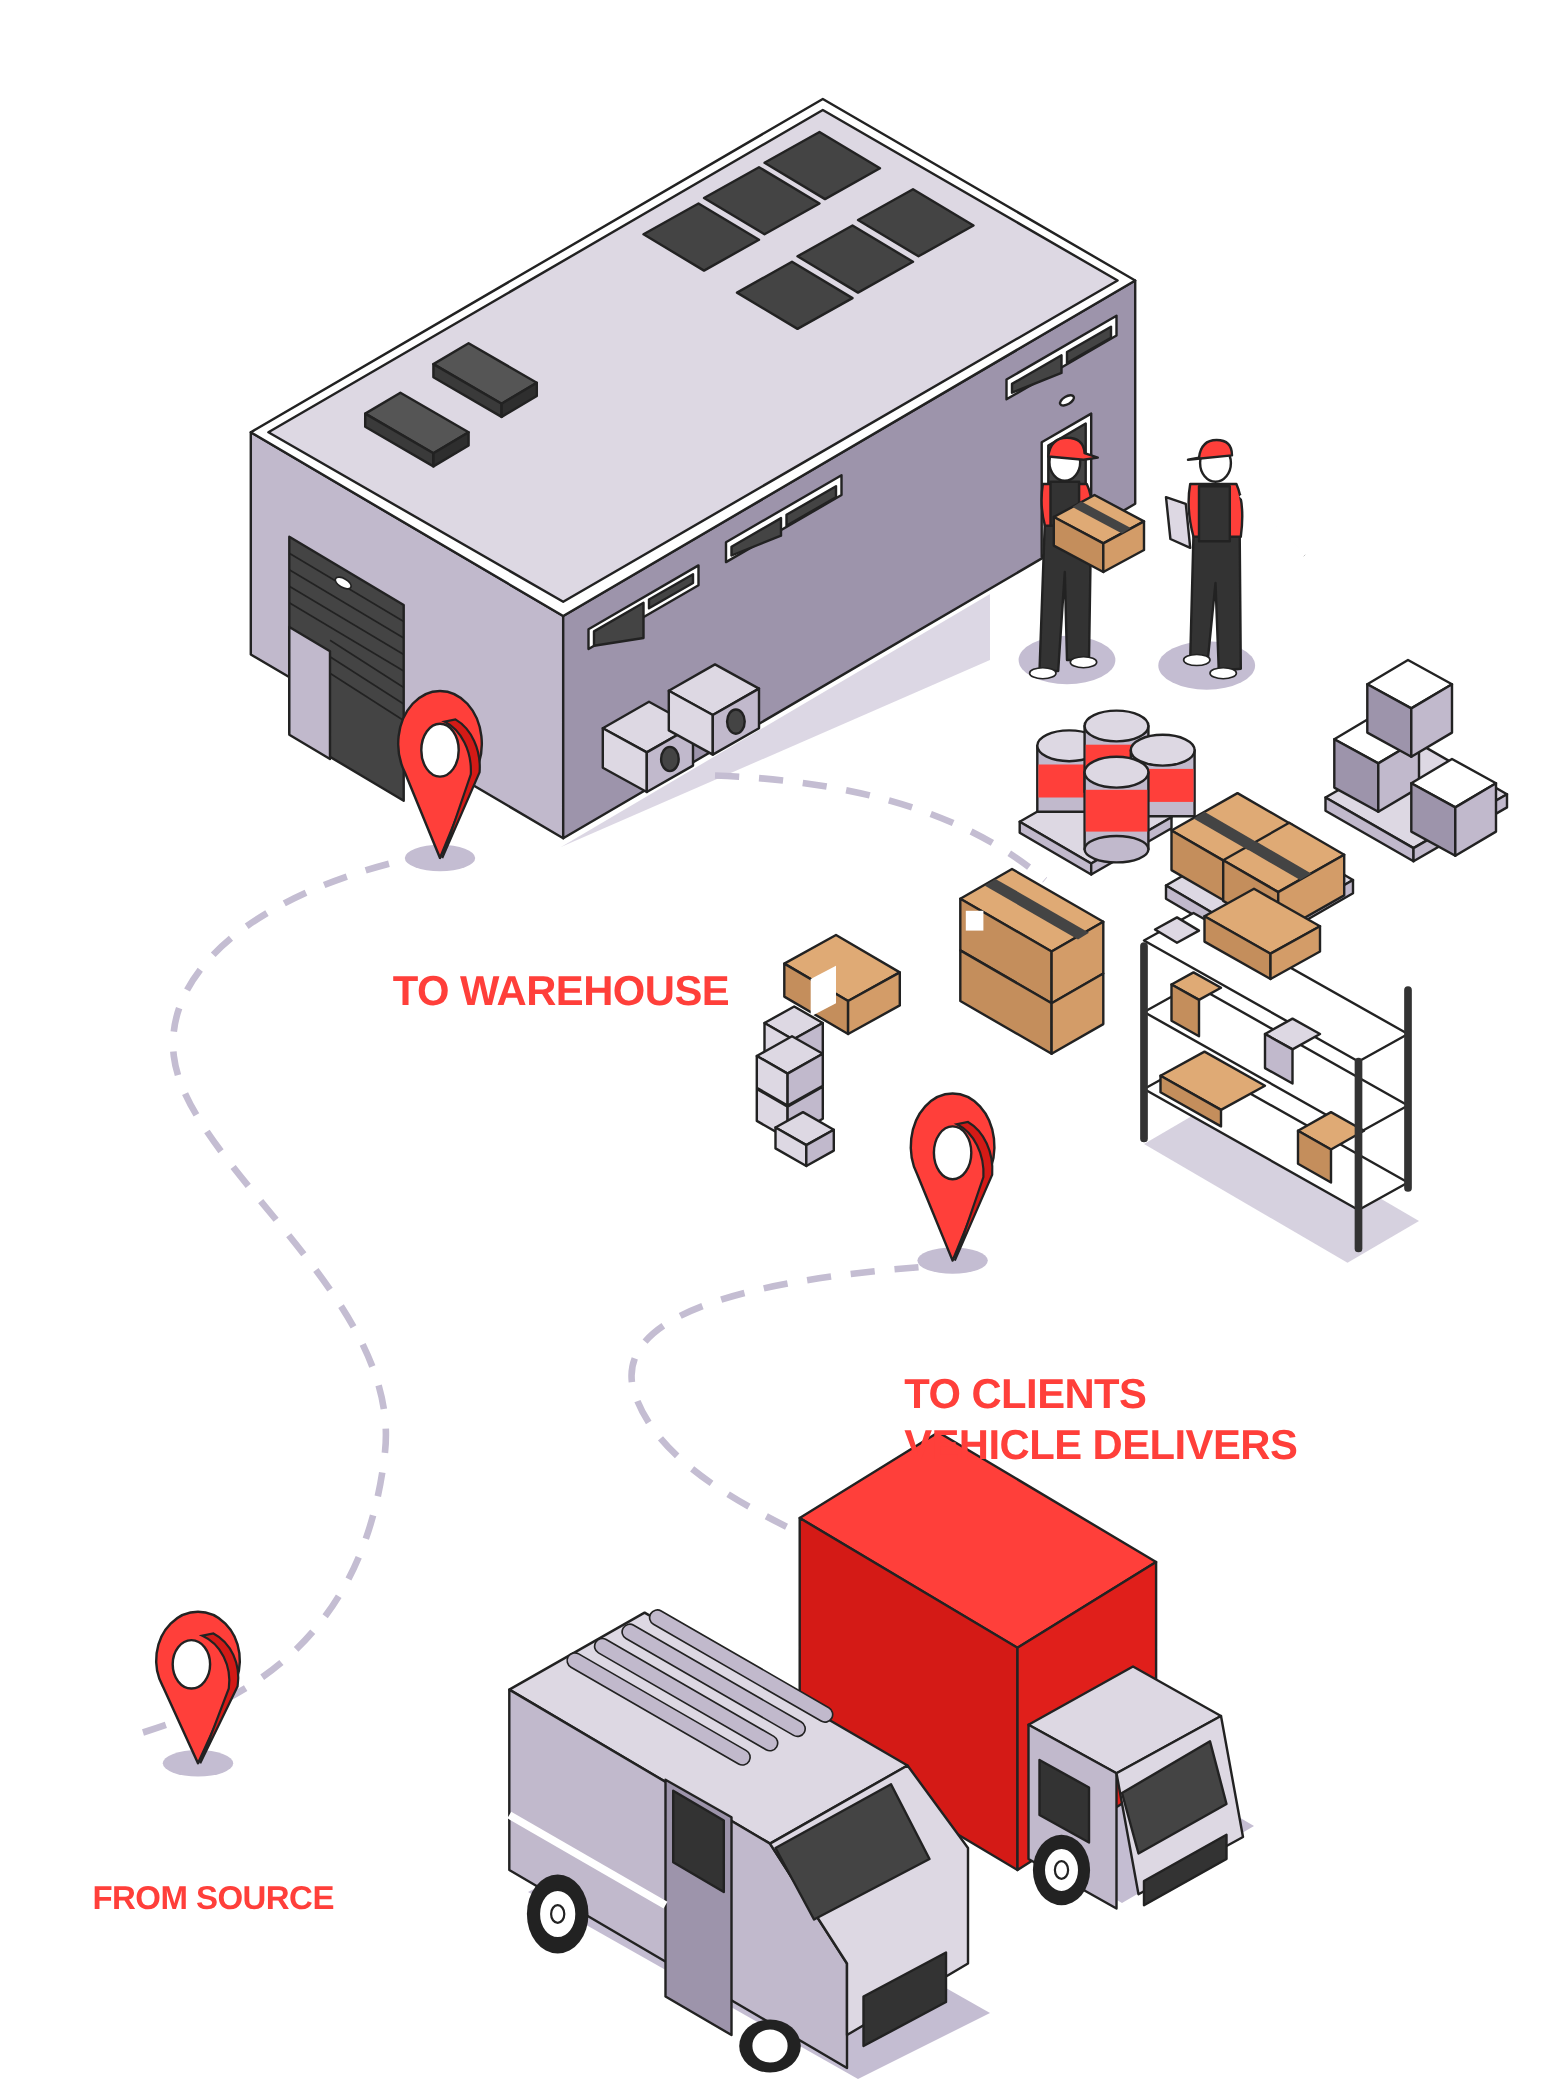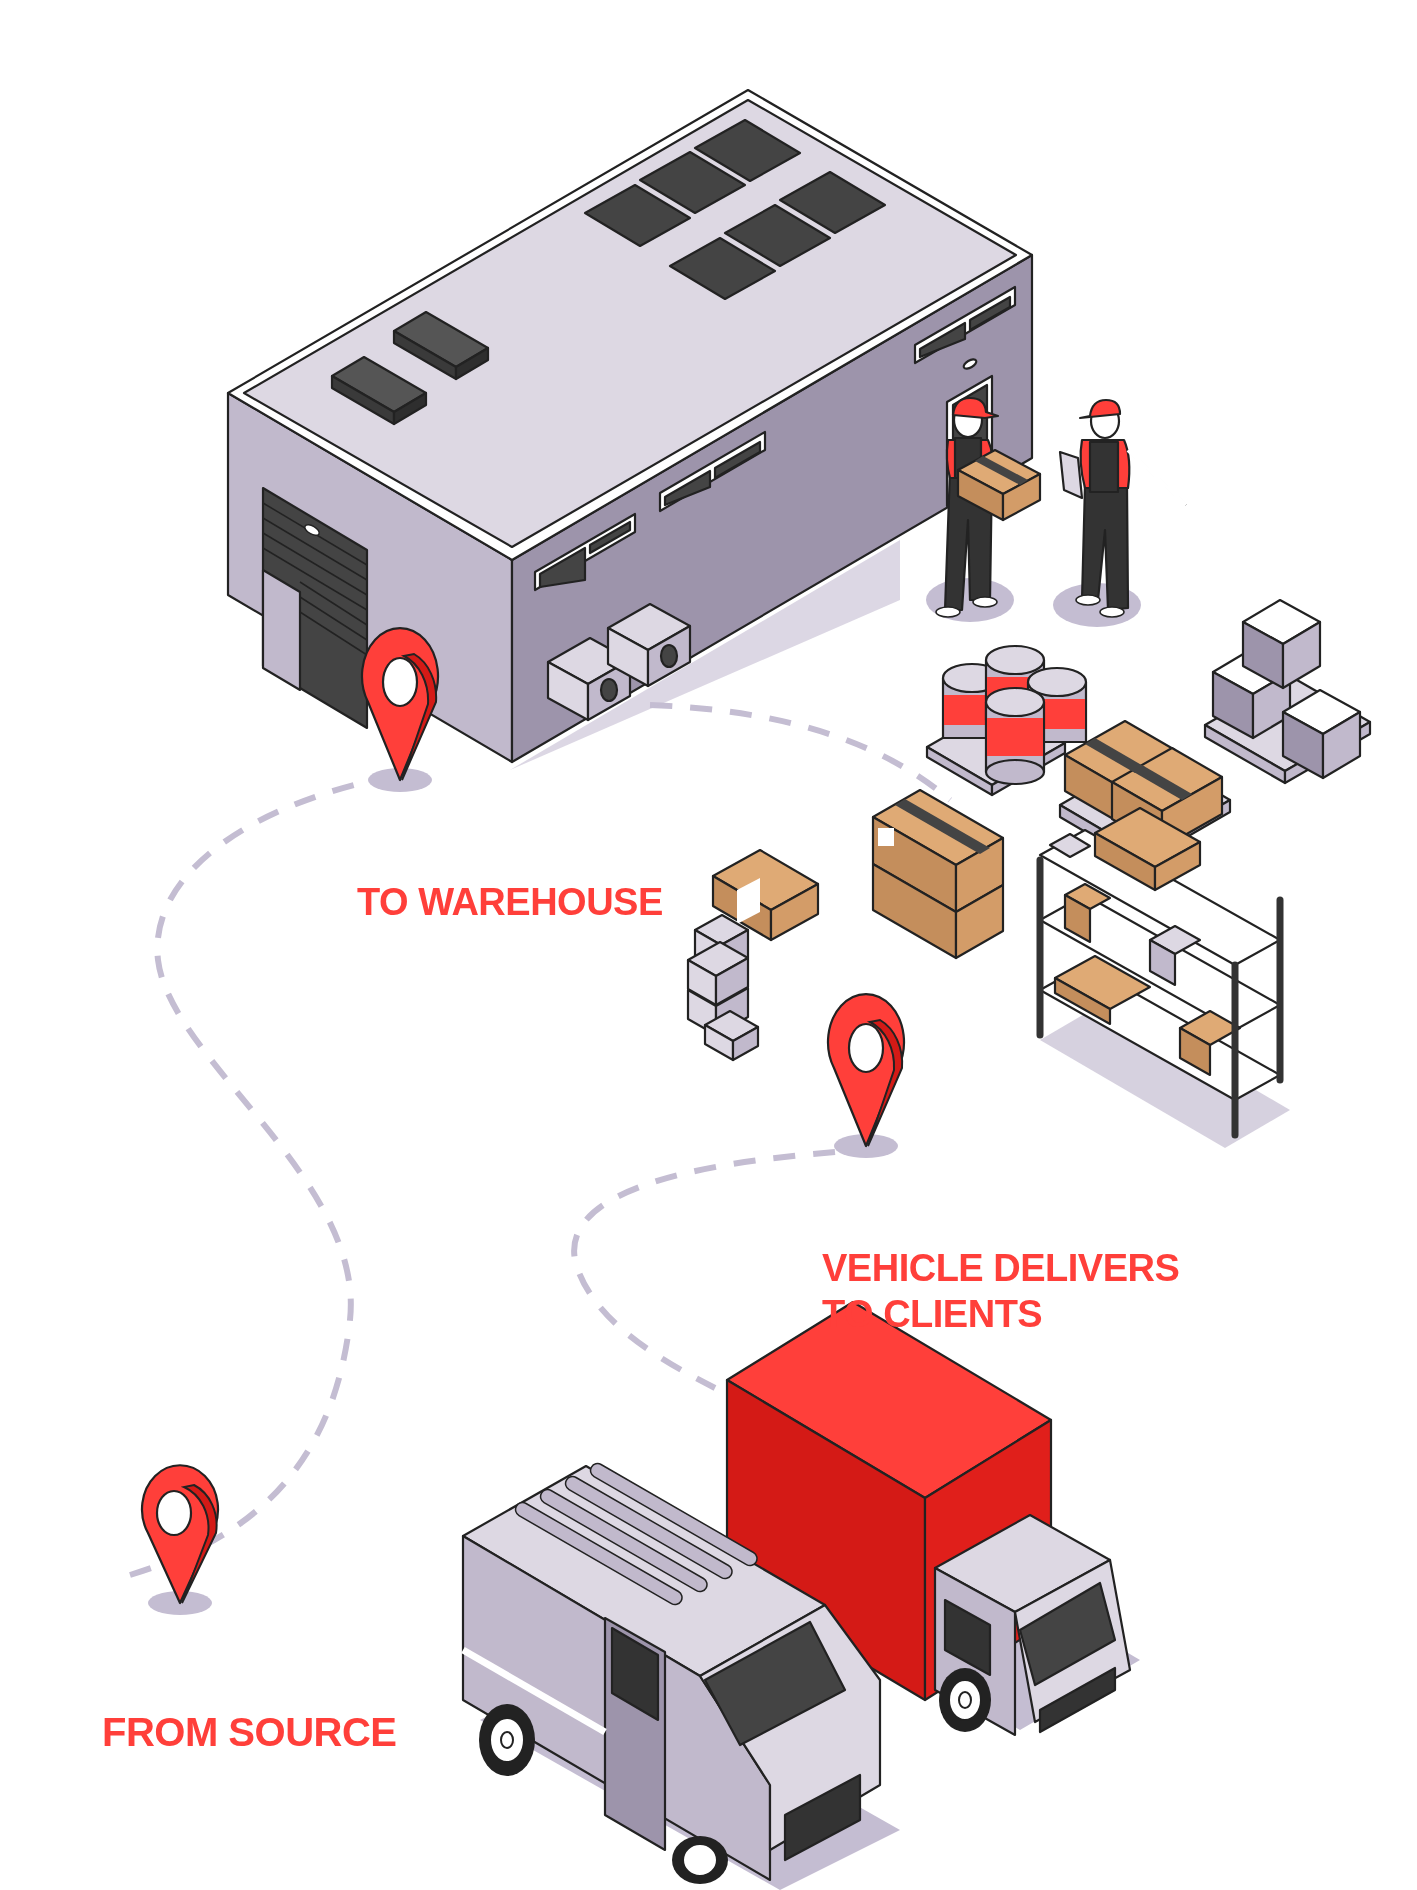--- a/index.html
+++ b/index.html
@@ -4,21 +4,21 @@
 <style>
   html, body { margin: 0; padding: 0; background: #ffffff; }
   body { width: 1417px; height: 1890px; position: relative; overflow: hidden;
          font-family: "Liberation Sans", "DejaVu Sans", sans-serif; }
   #scene { position: absolute; left: 0; top: 0; width: 1417px; height: 1890px; }
   .label { position: absolute; color: #ff3f3a; font-weight: bold;
            font-family: "Liberation Sans", "DejaVu Sans", sans-serif;
            letter-spacing: -0.5px; line-height: 1.2; white-space: nowrap; margin-top: 44px; }
   #lbl-warehouse { left: 357px; top: 836px; font-size: 38px; }
   #lbl-vehicle { left: 822px; top: 1202px; font-size: 38px; }
-  #lbl-source { left: 102px; top: 1664px; font-size: 40px; }
+  #lbl-source { left: 84px; top: 1664px; font-size: 30px; }
   .stroke { stroke: #222; stroke-width: 2.2; stroke-linejoin: round; }
   .dash { fill: none; stroke: #c4bdd2; stroke-width: 6; stroke-dasharray: 22 18; stroke-linecap: butt; }
 </style>
 </head>
 <body>
 
 <svg id="scene" viewBox="0 0 1417 1890" xmlns="http://www.w3.org/2000/svg">
 
   <g>
     <path class="dash" d="M130 1575 C 210 1550, 330 1500, 350 1320 C 365 1180, 170 1060, 158 960 C 148 870, 260 800, 400 775"></path>
@@ -312,16 +312,16 @@
   <g transform="translate(180 1483)">
     <ellipse cx="0" cy="120" rx="32" ry="12" fill="#c4bdd2"></ellipse>
     <path class="stroke" d="M0 120 L -32 50 A 38 44 0 1 1 32 50 Z" fill="#ff3f3a"></path>
     <path d="M2 120 L 36 50 A 38 44 0 0 0 14 2 L 4 4 A 38 44 0 0 1 28 52 Z" fill="#d41a16" stroke="#222" stroke-width="2"></path>
     <ellipse class="stroke" cx="-6" cy="30" rx="17" ry="22" fill="#fff"></ellipse>
   </g>
 </svg>
 
 <div class="label" id="lbl-warehouse">TO WAREHOUSE</div>
 <div class="label" id="lbl-vehicle">
+  <div>TO CLIENTS</div>
   <div>VEHICLE DELIVERS</div>
-  <div>TO CLIENTS</div>
 </div>
 <div class="label" id="lbl-source">FROM SOURCE</div>
 
 </body></html>

